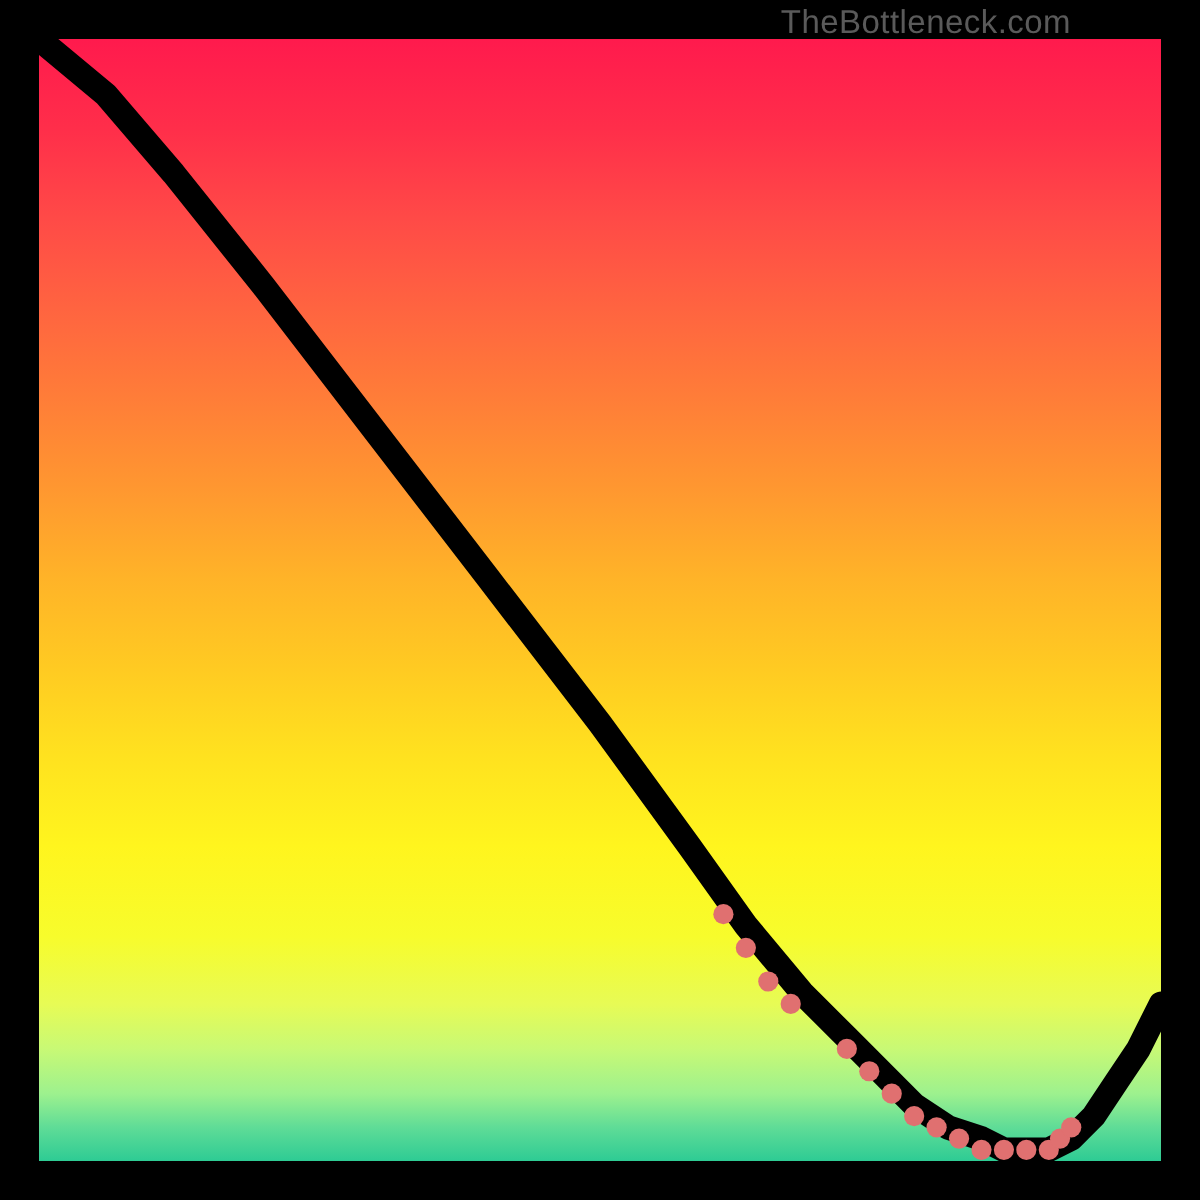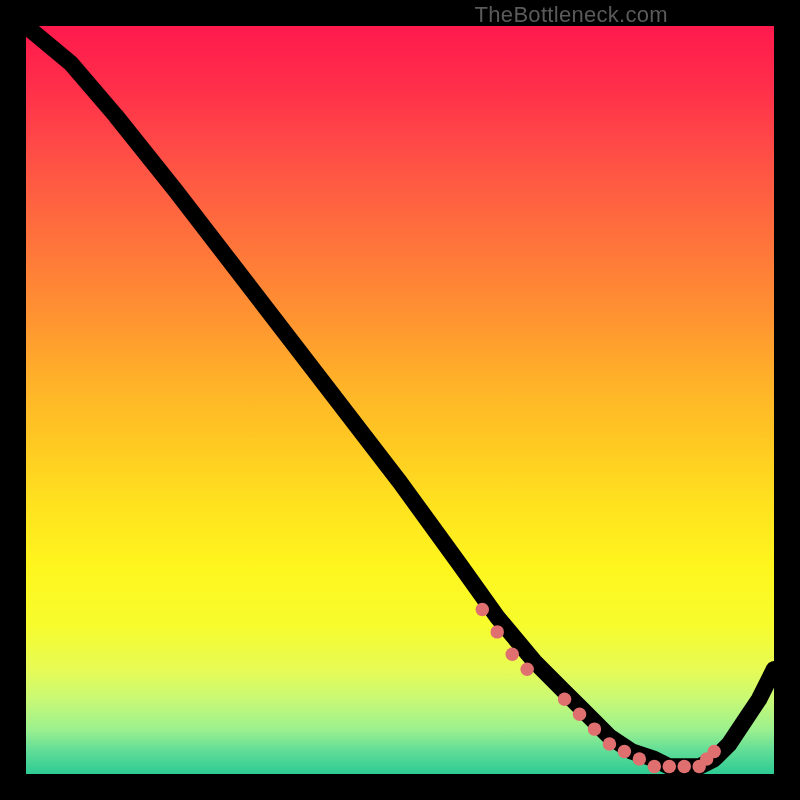--- a/index.html
+++ b/index.html
@@ -9,20 +9,21 @@
     height: 800px;
     background: #000;
     font-family: Arial, Helvetica, sans-serif;
     overflow: hidden;
   }
   .frame {
     position: relative;
     width: 676px;
     height: 800px;
     background: #000;
+    padding-left: 46px;
   }
   .watermark {
     position: absolute;
     top: 2px;
     right: 8px;
     color: #5a5a5a;
     font-size: 22px;
     font-weight: 500;
     letter-spacing: 0.3px;
     user-select: none;

